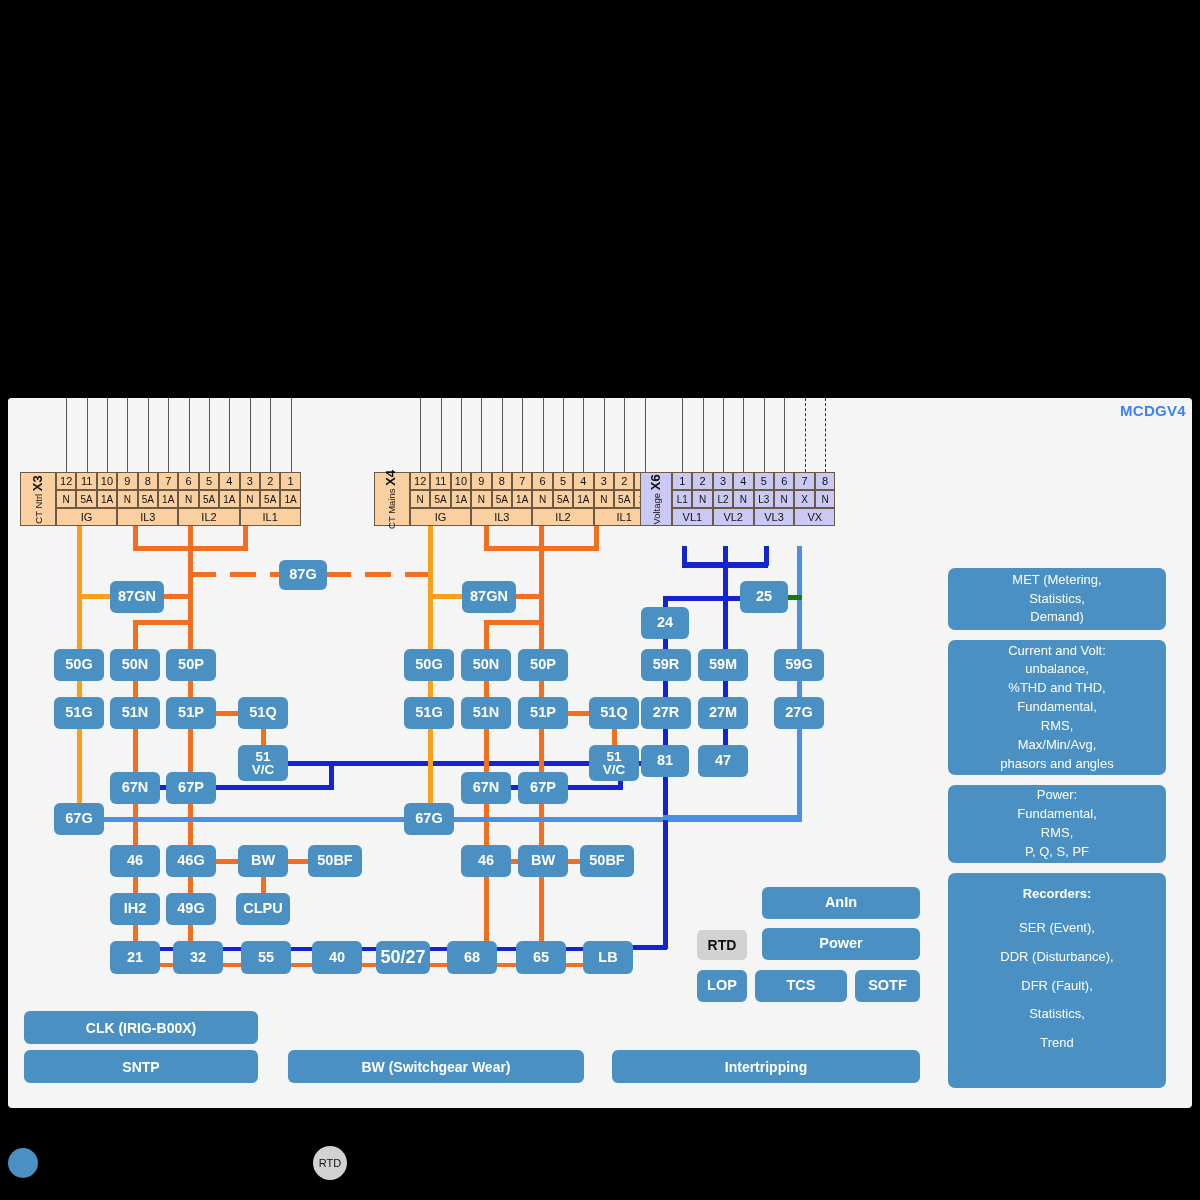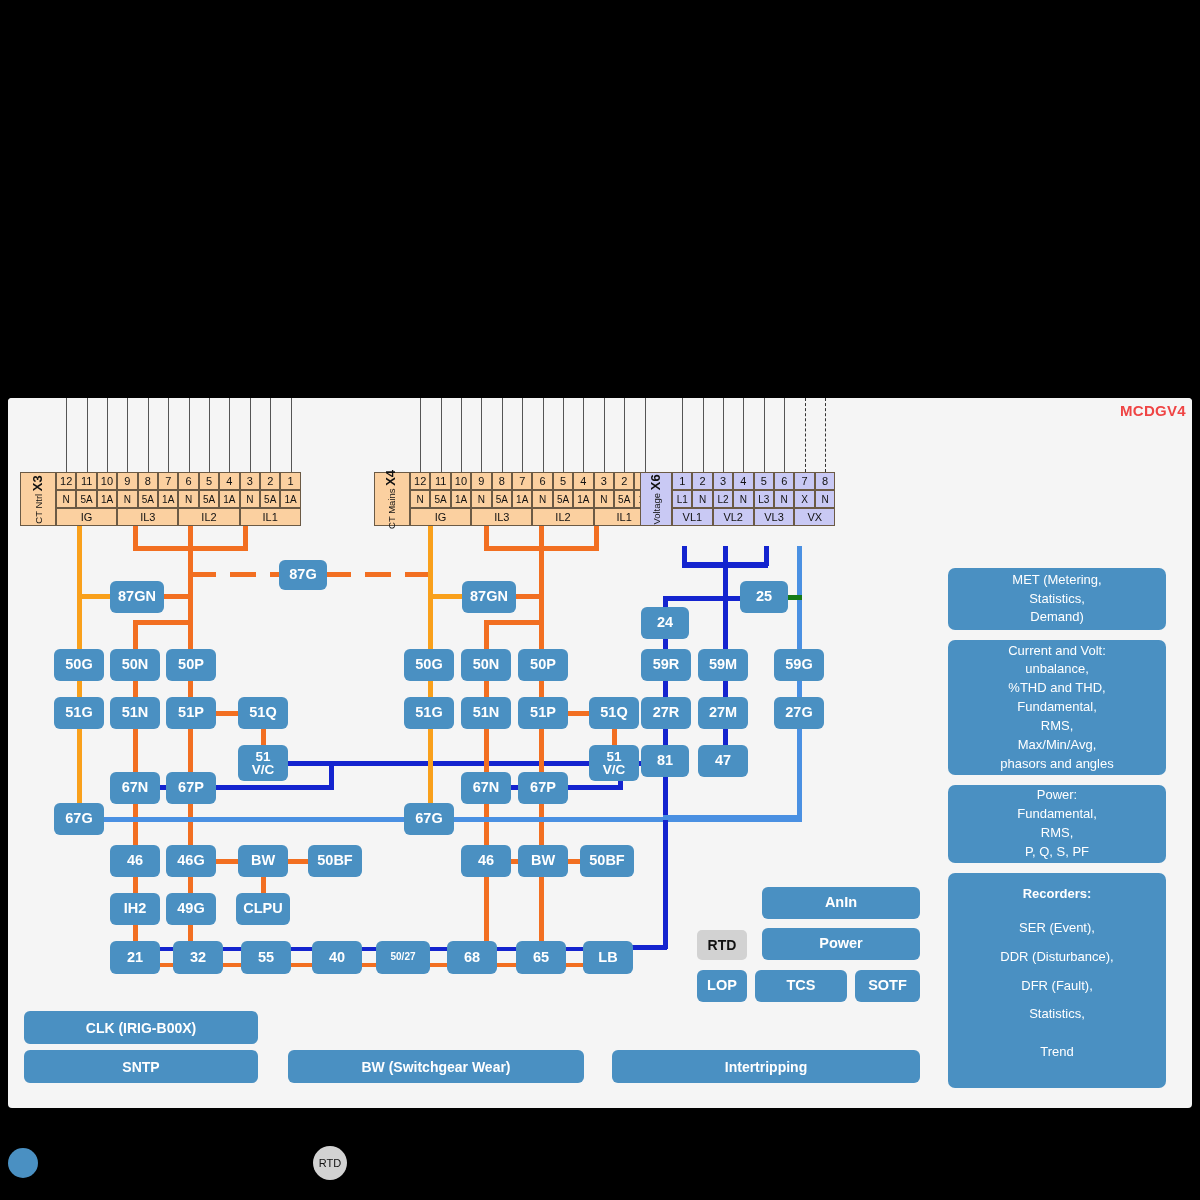--- a/index.html
+++ b/index.html
@@ -23,21 +23,21 @@
   .canvas-topstrip {
     position: absolute;
     left: 8px; top: 398px;
     width: 1184px; height: 32px;
     background: #eaeaea;
     border-radius: 4px 4px 0 0;
   }
   .device-title {
     position: absolute;
     right: 14px; top: 402px;
-    font-size: 15px; font-weight: bold; color: #ef4444;
+    font-size: 15px; font-weight: bold; color: #3b82f6;
     letter-spacing: 0.3px;
   }
   .tb-cell {
     position: absolute;
     border: 1.2px solid #6b5a45;
     display: flex; align-items: center; justify-content: center;
     font-size: 11px; color: #111;
     overflow: hidden;
   }
   .tb-cell.o { background: #fbd0a0; }
@@ -404,21 +404,21 @@
   <div class="fb" style="left:641px;top:697px;width:50px;height:32px">27R</div>
   <div class="fb" style="left:698px;top:697px;width:50px;height:32px">27M</div>
   <div class="fb" style="left:774px;top:697px;width:50px;height:32px">27G</div>
   <div class="fb" style="left:641px;top:745px;width:48px;height:32px">81</div>
   <div class="fb" style="left:698px;top:745px;width:50px;height:32px">47</div>
 
   <div class="fb" style="left:110px;top:941px;width:50px;height:33px">21</div>
   <div class="fb" style="left:173px;top:941px;width:50px;height:33px">32</div>
   <div class="fb" style="left:241px;top:941px;width:50px;height:33px">55</div>
   <div class="fb" style="left:312px;top:941px;width:50px;height:33px">40</div>
-  <div class="fb" style="left:376px;top:941px;width:54px;height:33px;font-size:10px">50/27</div>
+  <div class="fb" style="left:376px;top:941px;width:54px;height:33px;font-size:18px">50/27</div>
   <div class="fb" style="left:447px;top:941px;width:50px;height:33px">68</div>
   <div class="fb" style="left:516px;top:941px;width:50px;height:33px">65</div>
   <div class="fb" style="left:583px;top:941px;width:50px;height:33px">LB</div>
 
   <div class="fb" style="left:762px;top:887px;width:158px;height:32px">AnIn</div>
   <div class="fb" style="left:762px;top:928px;width:158px;height:32px">Power</div>
   <div class="fb-grey" style="left:697px;top:930px;width:50px;height:30px">RTD</div>
   <div class="fb" style="left:697px;top:970px;width:50px;height:32px">LOP</div>
   <div class="fb" style="left:755px;top:970px;width:92px;height:32px">TCS</div>
   <div class="fb" style="left:855px;top:970px;width:65px;height:32px">SOTF</div>
@@ -446,21 +446,21 @@
     <div>P, Q, S, PF</div>
   </div>
 
   <div class="panel" style="left:948px;top:873px;width:218px;height:215px;justify-content:flex-start;padding-top:12px">
     <div class="ttl">Recorders:</div>
     <div class="sp"></div>
     <div style="margin:5px 0">SER (Event),</div>
     <div style="margin:5px 0">DDR (Disturbance),</div>
     <div style="margin:5px 0">DFR (Fault),</div>
     <div style="margin:5px 0">Statistics,</div>
-    <div style="margin:14px 0">Trend</div>
+    <div style="margin:5px 0">Trend</div>
   </div>
 
   <div class="wbtn" style="left:24px; top:1011px;width:234px;height:33px">CLK (IRIG-B00X)</div>
   <div class="wbtn" style="left:24px; top:1050px;width:234px;height:33px">SNTP</div>
   <div class="wbtn" style="left:288px;top:1050px;width:296px;height:33px">BW (Switchgear Wear)</div>
   <div class="wbtn" style="left:612px;top:1050px;width:308px;height:33px">Intertripping</div>
 
   <div class="lg-dot" style="left:8px;top:1148px"></div>
   <div class="lg-rtd" style="left:313px;top:1146px">RTD</div>
 

